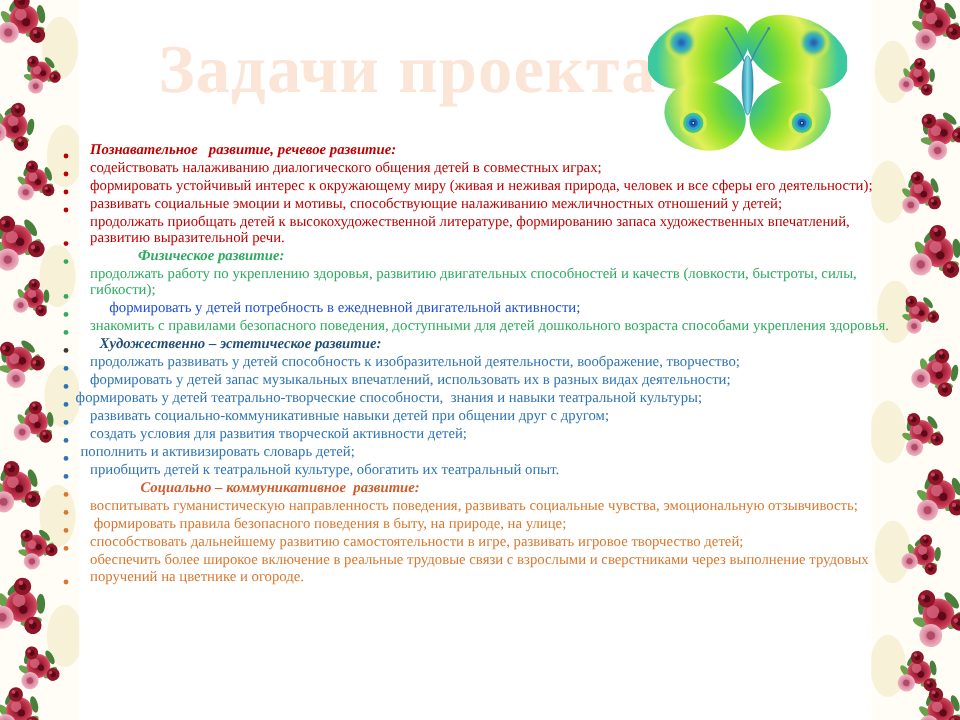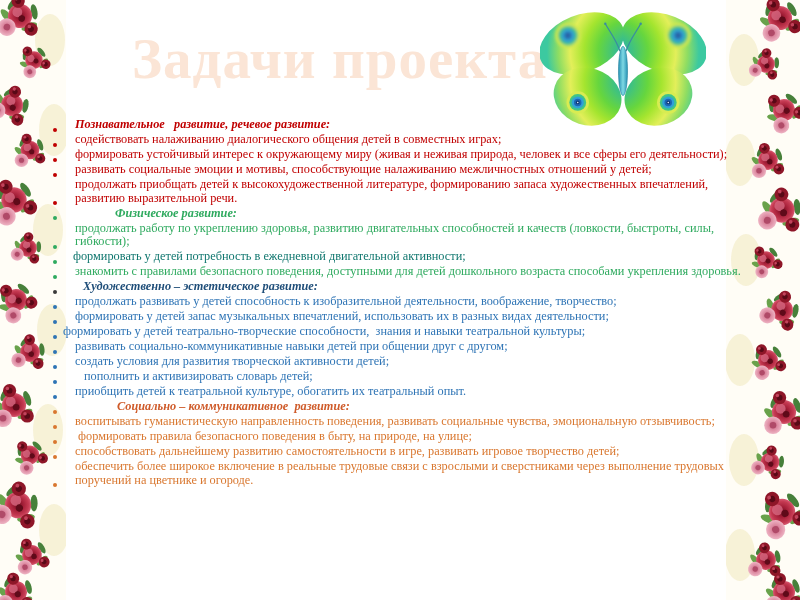--- a/index.html
+++ b/index.html
@@ -198,21 +198,21 @@
       <div class="line heading">
         <span class="bullet" style="background: rgb(47, 170, 95);"></span>
         <span class="txt" style="color: rgb(47, 170, 95); margin-left: 58px;">Физическое развитие:</span>
       </div>
       <div class="line">
         <span class="bullet" style="background: rgb(47, 170, 95);"></span>
         <span class="txt" style="color: rgb(47, 170, 95); margin-left: 18px;">продолжать работу по укреплению здоровья, развитию двигательных способностей и качеств (ловкости, быстроты, силы, гибкости);</span>
       </div>
       <div class="line">
         <span class="bullet" style="background: rgb(47, 170, 95);"></span>
-        <span class="txt" style="color: #0f766e; margin-left: 16px;">формировать у детей потребность в ежедневной двигательной активности;</span>
+        <span class="txt" style="color: #1d4ed8; margin-left: 34px;">формировать у детей потребность в ежедневной двигательной активности;</span>
       </div>
       <div class="line">
         <span class="bullet" style="background: rgb(47, 170, 95);"></span>
         <span class="txt" style="color: rgb(47, 170, 95); margin-left: 18px;">знакомить с правилами безопасного поведения, доступными для детей дошкольного возраста способами укрепления здоровья.</span>
       </div>
       <div class="line heading">
         <span class="bullet" style="background: rgb(58, 58, 58);"></span>
         <span class="txt" style="color: rgb(31, 78, 121); margin-left: 26px;">Художественно – эстетическое развитие:</span>
       </div>
       <div class="line">
@@ -230,21 +230,21 @@
       <div class="line">
         <span class="bullet" style="background: rgb(46, 116, 181);"></span>
         <span class="txt" style="color: rgb(46, 116, 181); margin-left: 18px;">развивать социально-коммуникативные навыки детей при общении друг с другом;</span>
       </div>
       <div class="line">
         <span class="bullet" style="background: rgb(46, 116, 181);"></span>
         <span class="txt" style="color: rgb(46, 116, 181); margin-left: 18px;">создать условия для развития творческой активности детей;</span>
       </div>
       <div class="line">
         <span class="bullet" style="background: rgb(46, 116, 181);"></span>
-        <span class="txt" style="color: rgb(46, 116, 181); margin-left: 27px;">пополнить и активизировать словарь детей;</span>
+        <span class="txt" style="color: rgb(46, 116, 181); margin-left: 10px;">пополнить и активизировать словарь детей;</span>
       </div>
       <div class="line">
         <span class="bullet" style="background: rgb(46, 116, 181);"></span>
         <span class="txt" style="color: rgb(46, 116, 181); margin-left: 18px;">приобщить детей к театральной культуре, обогатить их театральный опыт.</span>
       </div>
       <div class="line heading">
         <span class="bullet" style="background: rgb(217, 119, 47);"></span>
         <span class="txt" style="color: rgb(207, 91, 42); margin-left: 60px;">Социально – коммуникативное  развитие:</span>
       </div>
       <div class="line">

